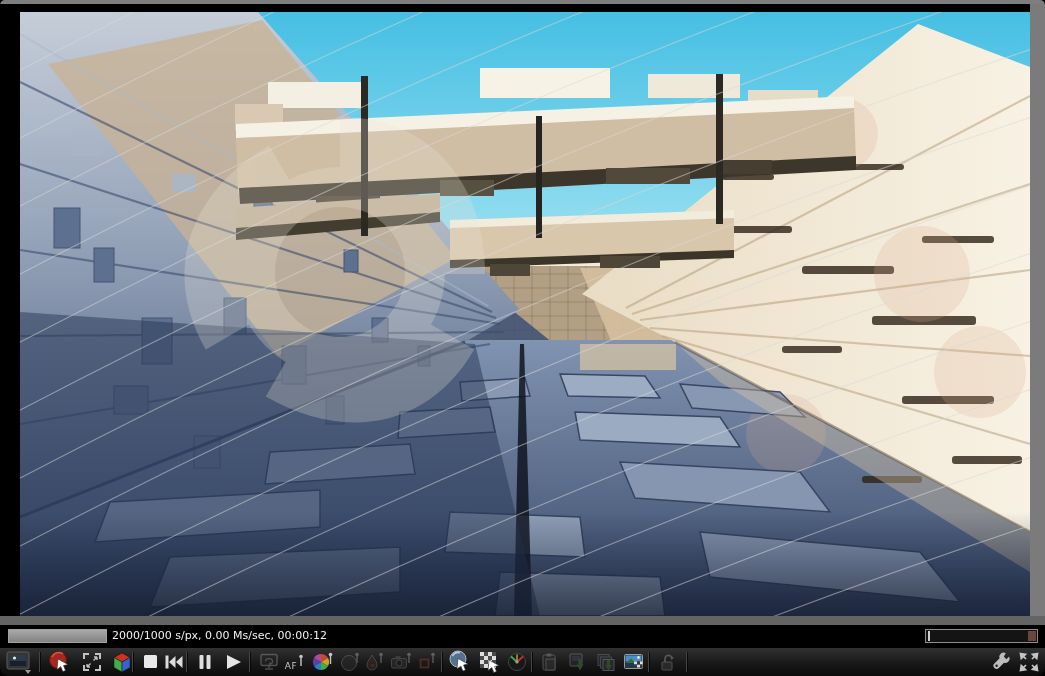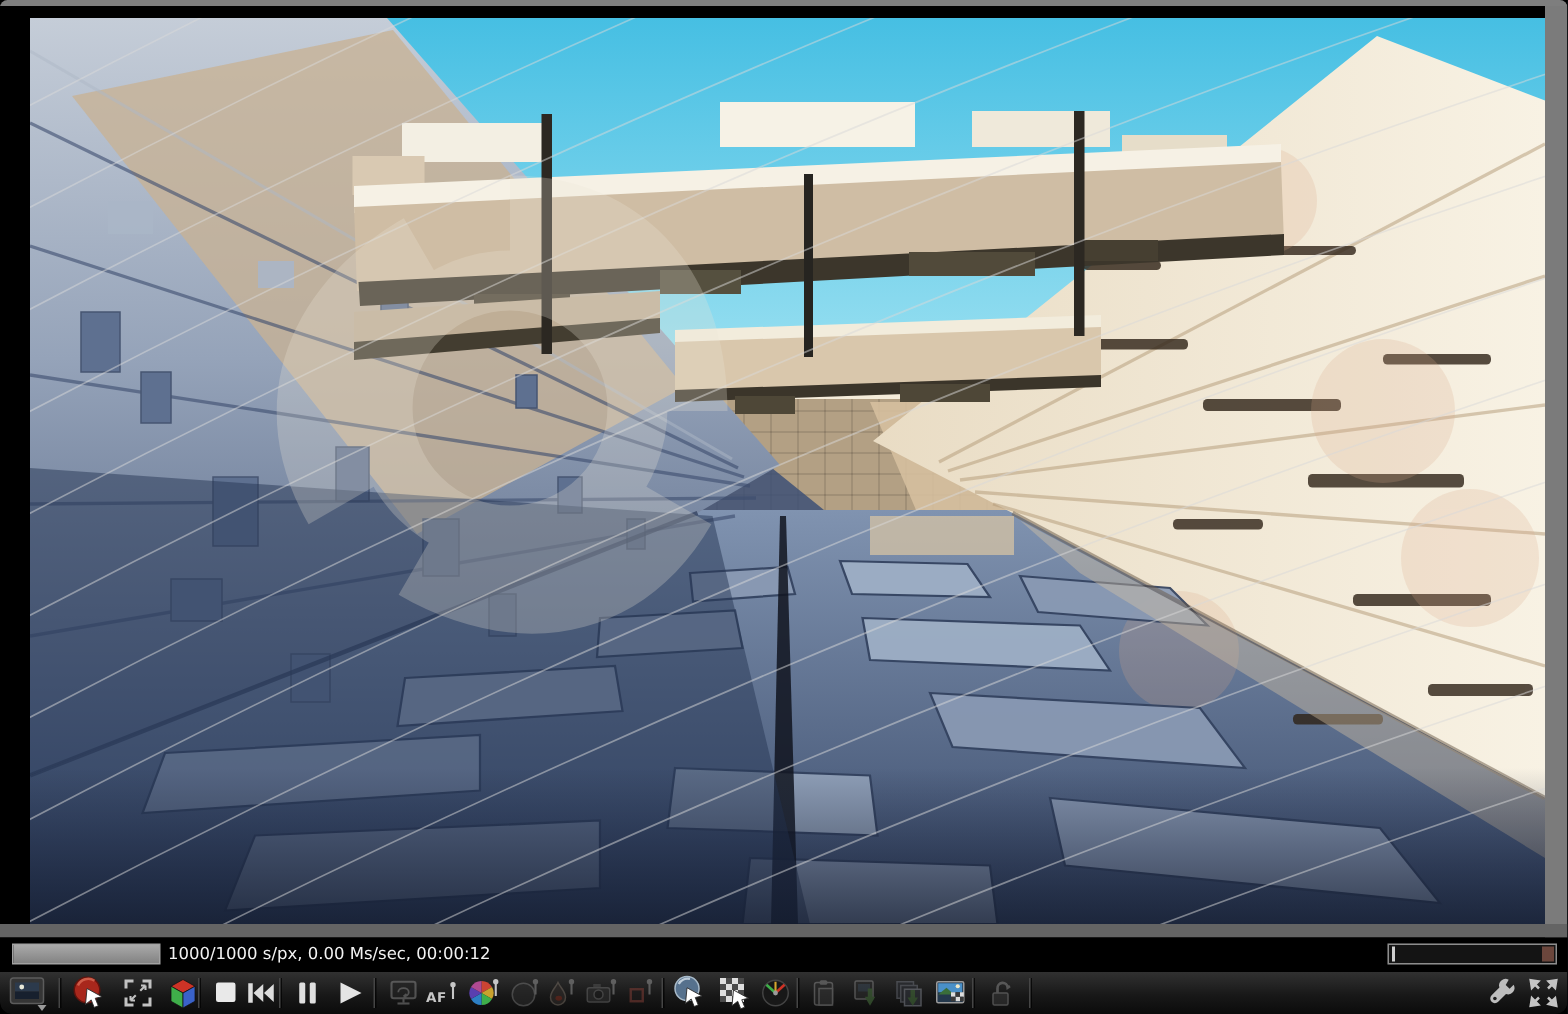--- a/index.html
+++ b/index.html
@@ -20,21 +20,21 @@
   .stats{position:absolute;right:127px;top:4px;white-space:nowrap;}
   .membar{position:absolute;right:7px;top:4px;width:111px;height:12px;border:1px solid #8d8d8d;background:#141414;}
   .membar .tick{position:absolute;left:2px;top:1px;width:2px;height:10px;background:#cfcfcf;}
   .membar .mfill{position:absolute;right:1px;top:1px;height:10px;width:8px;background:#6b463c;}
   
   .toolbar{position:absolute;left:0;top:648px;width:1045px;height:28px;
            background:linear-gradient(#313131,#181818 55%,#0b0b0b);border-radius:0 0 8px 8px;}
   .tb-item{position:absolute;top:1px;width:28px;height:26px;display:flex;align-items:center;justify-content:center;}
   .tb-item.disabled{opacity:.5;}
   .tb-sep{position:absolute;top:4px;width:1px;height:20px;background:#454545;box-shadow:1px 0 0 rgba(0,0,0,.7);}
-  .af-wrap{display:flex;align-items:flex-start;color:#c6c6c6;font-size:9px;font-weight:bold;line-height:1;}
+  .af-wrap{display:flex;align-items:flex-start;color:#c6c6c6;font-size:9px;font-weight:normal;line-height:1;}
   .af-wrap span{margin-top:8px;letter-spacing:.5px;}
 </style>
 </head>
 <body>
 
 <div class="window">
   <div class="frame-top"></div>
   <div class="frame-right"></div>
   <div class="frame-bottom"></div>
 
@@ -212,21 +212,21 @@
       <path d="M320,105 C410,105 465,170 465,262 L395,262 C395,215 365,180 320,180 Z" transform="rotate(120 320 260)"></path>
       <path d="M320,105 C410,105 465,170 465,262 L395,262 C395,215 365,180 320,180 Z" transform="rotate(240 320 260)"></path>
     </g>
   </svg>
   </div>
 
   <div class="statusbar">
     <div class="pbar">
       <div class="fill" style="width: 100%;"></div>
     </div>
-    <div class="ptext">1000/1000 s/px, 0.00 Ms/sec, 00:00:12</div>
+    <div class="ptext">2000/1000 s/px, 0.00 Ms/sec, 00:00:12</div>
     <div class="membar">
       <div class="tick"></div>
       <div class="mfill" style="width: 7%; background: rgb(107, 70, 60);"></div>
     </div>
   </div>
 
   <div class="toolbar">
 
     <div class="tb-item" style="left:5px">
       <svg width="27" height="25">

